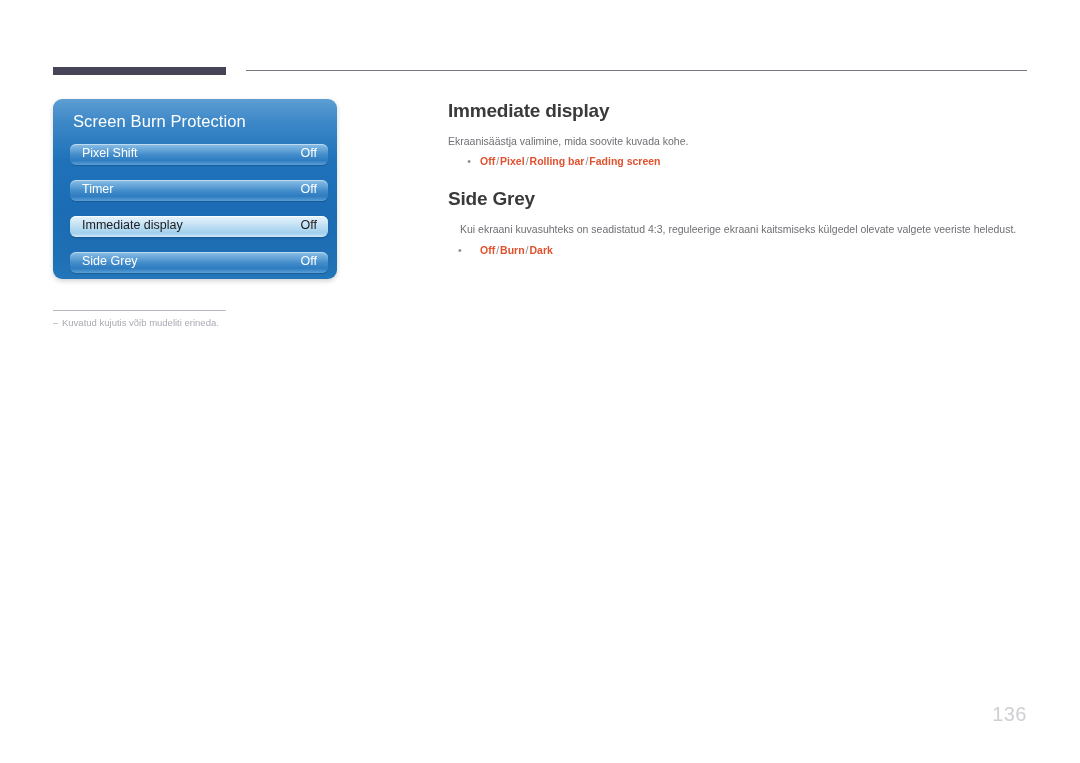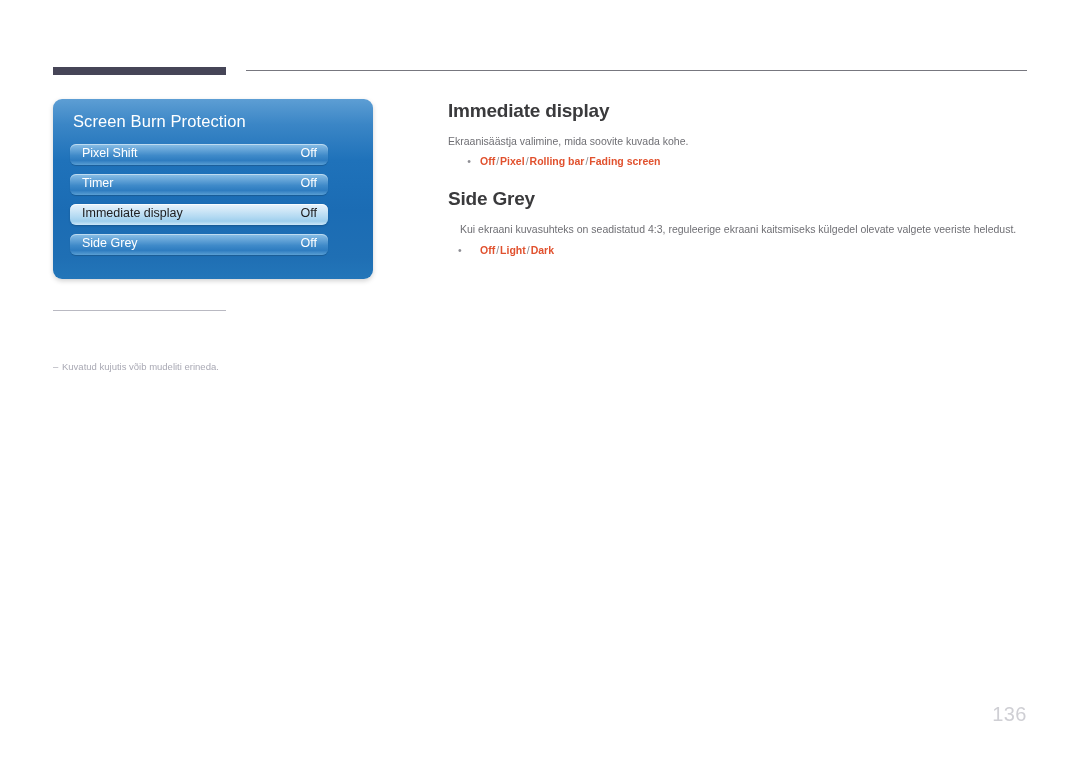--- a/index.html
+++ b/index.html
@@ -32,21 +32,21 @@
     width: 781px;
     height: 1px;
     background: #77777f;
   }
 
   
   .osd-panel {
     position: absolute;
     left: 53px;
     top: 99px;
-    width: 320px;
+    width: 284px;
     height: 180px;
     border-radius: 9px;
     background: linear-gradient(180deg,
         #5d9ed4 0%,
         #3b86c6 14%,
         #1f72ba 34%,
         #1b6cb4 62%,
         #1f6fb4 88%,
         #2376b9 100%);
     box-shadow: 0 2px 5px rgba(0,0,0,0.18);
@@ -64,21 +64,21 @@
 
   .osd-rows {
     position: absolute;
     left: 17px;
     top: 45px;
     width: 258px;
   }
   .osd-row {
     position: relative;
     height: 21px;
-    margin-bottom: 9px;
+    margin-bottom: 15px;
     border-radius: 6px;
     background: linear-gradient(180deg, #8cc0e6 0%, #6aa8da 24%, #3f8ac9 55%, #2e7cc0 78%, #5a9fd4 100%);
     box-shadow: inset 0 1px 0 rgba(255,255,255,.45), 0 1px 1px rgba(0,0,0,.18);
   }
   .osd-row:last-child { margin-bottom: 0; }
   .osd-row.selected {
     background: linear-gradient(180deg, #e8f3fb 0%, #cfe7f7 30%, #b4daf2 60%, #9fcfed 82%, #cfe8f8 100%);
     box-shadow: inset 0 1px 0 rgba(255,255,255,.8), 0 1px 2px rgba(0,0,0,.22);
   }
   .osd-row .row-label {
@@ -111,21 +111,20 @@
     height: 1px;
     background: #b9b9c2;
   }
   .note-text {
     position: absolute;
     left: 53px;
     top: 317px;
     font-size: 9.5px;
     color: #a9a9b4;
     white-space: nowrap;
-    margin-top: 44px;
   }
   .note-dash {
     display: inline-block;
     width: 9px;
   }
 
   
   .content { position: absolute; left: 448px; top: 0; width: 580px; }
 
   .section-heading {
@@ -222,18 +221,18 @@
 
   <div class="section-heading h-immediate">Immediate display</div>
   <div class="desc d-immediate">Ekraanisäästja valimine, mida soovite kuvada kohe.</div>
   <div class="options o-immediate">
     <span class="bullet">•</span><span>Off</span><span class="sep">/</span><span>Pixel</span><span class="sep">/</span><span>Rolling bar</span><span class="sep">/</span><span>Fading screen</span>
   </div>
 
   <div class="section-heading h-sidegrey">Side Grey</div>
   <div class="desc d-sidegrey">Kui ekraani kuvasuhteks on seadistatud 4:3, reguleerige ekraani kaitsmiseks külgedel olevate valgete veeriste heledust.</div>
   <div class="options o-sidegrey">
-    <span class="bullet">•</span><span>Off</span><span class="sep">/</span><span>Light</span><span class="sep">/</span><span>Dark</span>
+    <span class="bullet">•</span><span>Off</span><span class="sep">/</span><span>Burn</span><span class="sep">/</span><span>Dark</span>
   </div>
 
 </div>
 
 <div class="page-number">136</div>
 
 </body></html>

